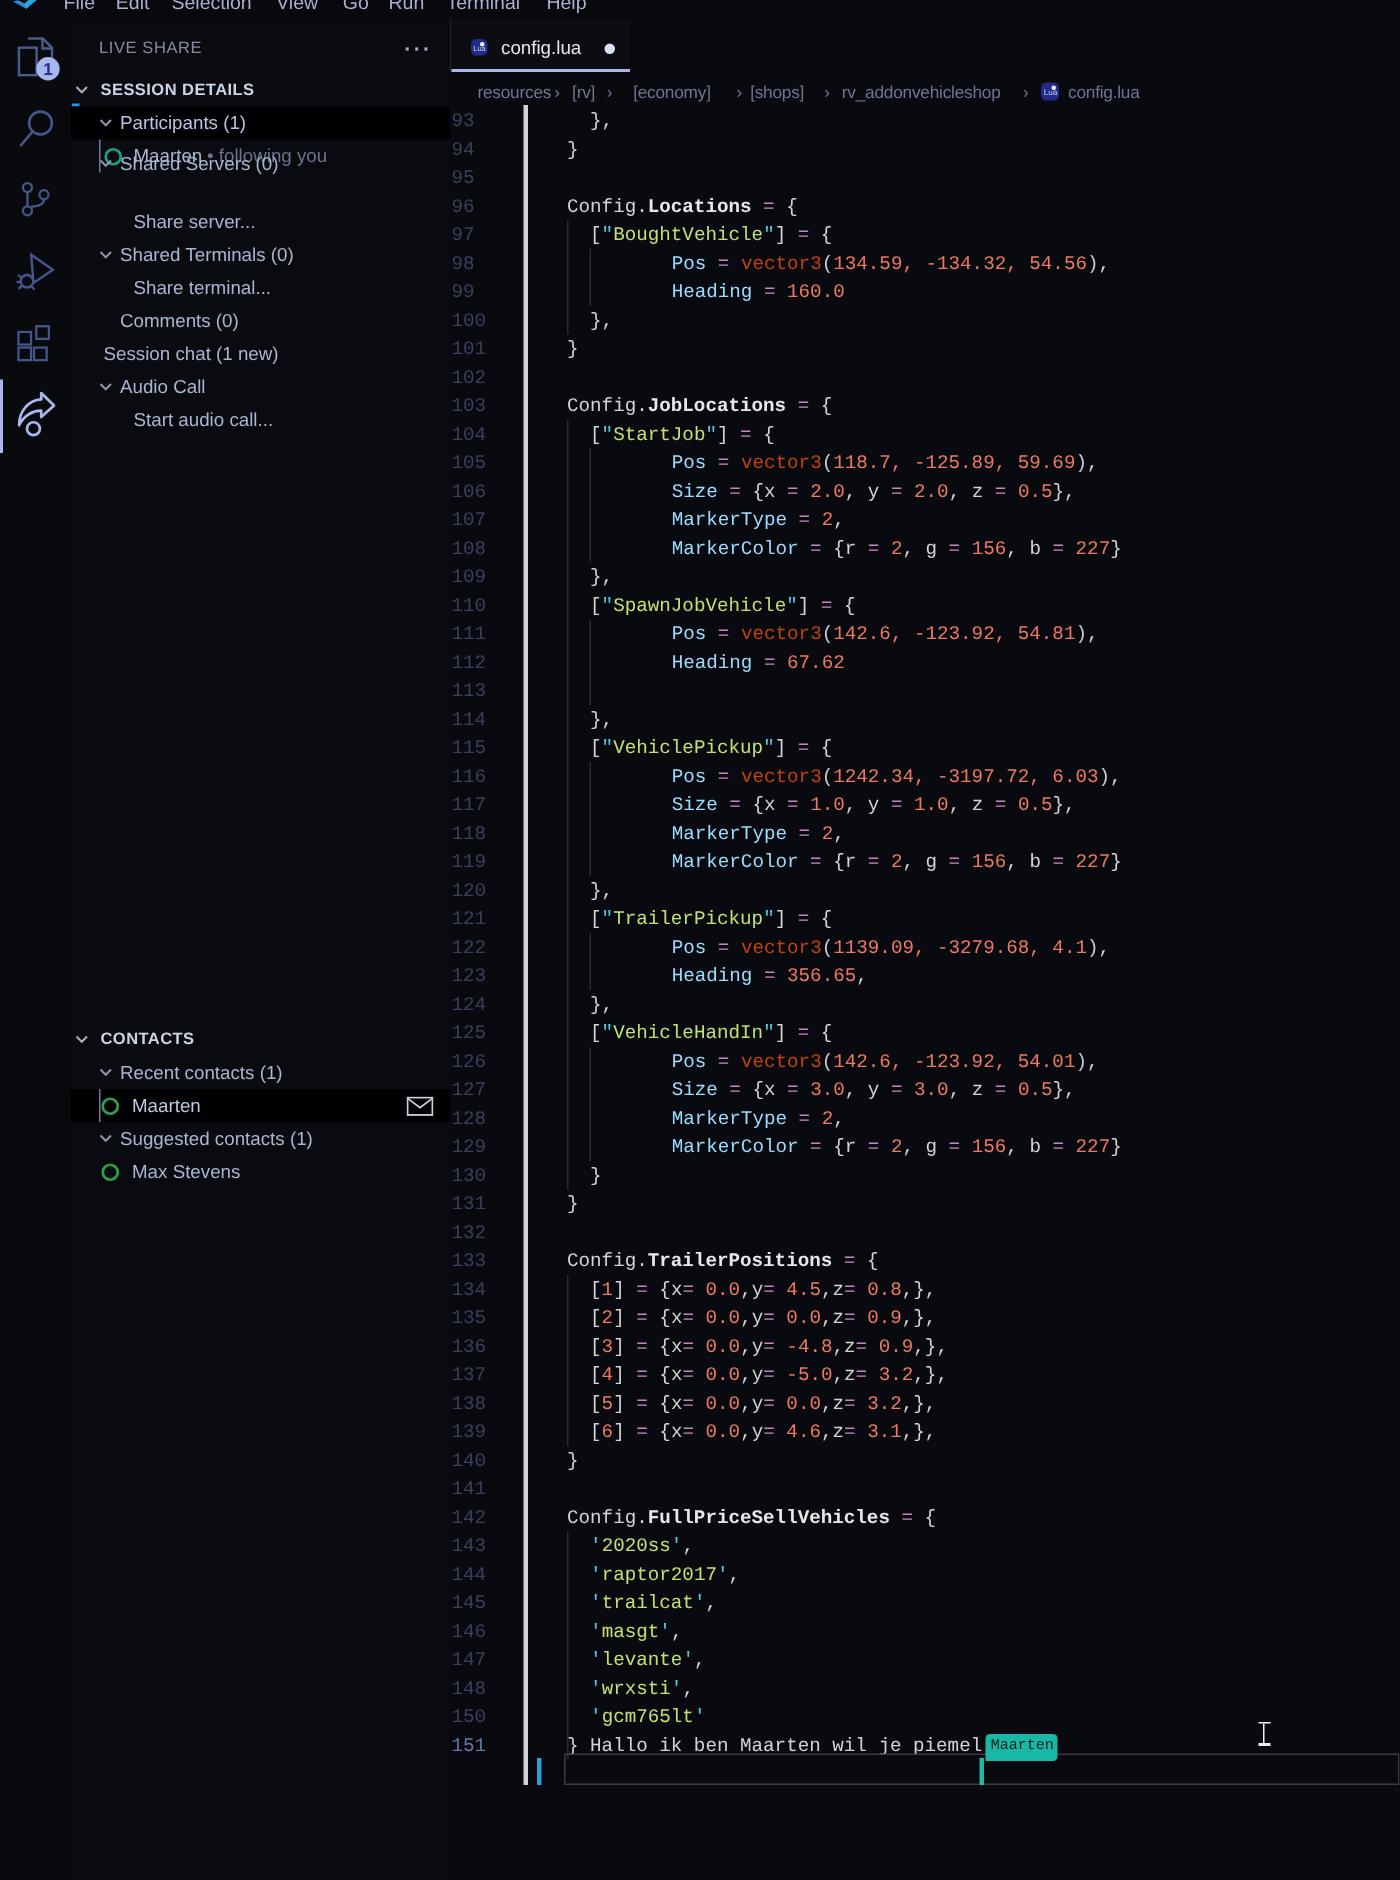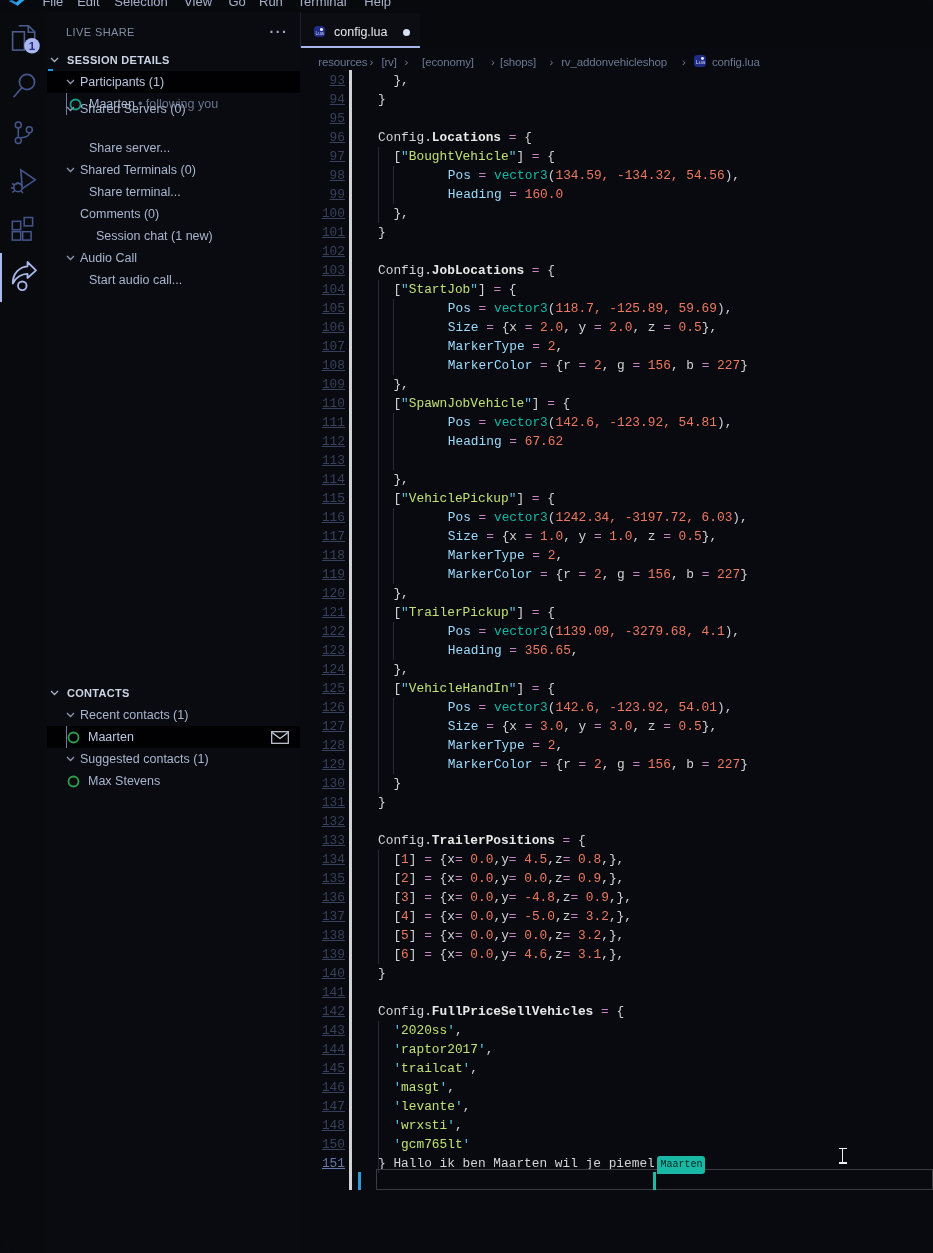--- a/index.html
+++ b/index.html
@@ -9,25 +9,25 @@
 #menubar { position:absolute; left:0; top:0; width:933px; height:12px; background:#08090c; overflow:hidden; }
 #activitybar { position:absolute; left:0; top:12px; width:47px; height:1241px; background:#090a0e; }
 #sidebar { position:absolute; left:47px; top:12px; width:253px; height:1241px; background:#0a0b10; }
 #tabstrip { position:absolute; left:300px; top:12px; width:633px; height:36px; background:#08090c; }
 #tab { position:absolute; left:301px; top:13px; width:119px; height:35px; background:#0b0d13;
   border-bottom:2px solid #a9b5e8; }
 #editorbg { position:absolute; left:300px; top:48px; width:633px; height:1205px; background:#090a0f; }
 #code { position:absolute; left:301px; top:71.2px; width:632px; font-family:"Liberation Mono",monospace;
   font-size:12.82px; color:#d4d4d4; }
 .row { position:relative; height:19px; line-height:19px; white-space:pre; }
-.ln { position:absolute; left:0; top:0; width:44px; text-align:right; color:#38415b;text-decoration:underline; }
+.ln { position:absolute; left:0; top:0; width:44px; color:#38415b; }
 .ln.act { color:#6478ab; }
 .cd { position:absolute; left:77px; top:0; }
 i { font-style:normal; }
-.v { color:#9cdcfe;padding-left:39px; } .o { color:#c586c0; } .f { color:#14b8a6; }
+.v { color:#9cdcfe;padding-left:39px; } .o { color:#c586c0; } .f { color:#c2410c; }
 .n { color:#ee7961; } .p { color:#c9cdd6; } .q { color:#56c3e0; }
 .s { color:#c1e075; } .b { color:#e8e8e8; font-weight:bold; }
 .guide { position:absolute; width:1px; background:#252b38; }
 </style></head>
 <body>
 <div id="root">
 <div id="menubar">
       <span class="abs" style="left:42.4px;top:-6px;font-size:13px;color:#a9b0cc">File</span>
       <span class="abs" style="left:77.2px;top:-6px;font-size:13px;color:#a9b0cc">Edit</span>
       <span class="abs" style="left:114.3px;top:-6px;font-size:13px;color:#a9b0cc">Selection</span>
@@ -121,21 +121,21 @@
         <polyline points="1,1 4.5,4.5 8,1" fill="none" stroke="#8f98ad" stroke-width="1.3"></polyline>
       </svg>
       <span class="abs" style="left:33px;top:50%;transform:translateY(-50%);font-size:12.5px;color:#a9b6cf;white-space:pre">Shared Terminals (0)</span>
     </div>
 <div class="abs" style="left:47px;top:181px;width:253px;height:22px;">
       <span class="abs" style="left:42px;top:50%;transform:translateY(-50%);font-size:12.5px;color:#a9b6cf;white-space:pre">Share terminal...</span>
     </div>
 <div class="abs" style="left:47px;top:203px;width:253px;height:22px;">
       <span class="abs" style="left:33px;top:50%;transform:translateY(-50%);font-size:12.5px;color:#a9b6cf;white-space:pre">Comments (0)</span>
     </div>
-<div class="abs" style="left:63px;top:225px;width:253px;height:22px;text-decoration:underline;">
+<div class="abs" style="left:36px;top:225px;width:253px;height:22px;text-decoration:underline;">
       <span class="abs" style="left:33px;top:50%;transform:translateY(-50%);font-size:12.5px;color:#a9b6cf;white-space:pre">Session chat (1 new)</span>
     </div>
 <div class="abs" style="left:47px;top:247px;width:253px;height:22px;">
       <svg class="abs" style="left:19px;top:8px" width="9" height="6" viewBox="0 0 9 6">
         <polyline points="1,1 4.5,4.5 8,1" fill="none" stroke="#8f98ad" stroke-width="1.3"></polyline>
       </svg>
       <span class="abs" style="left:33px;top:50%;transform:translateY(-50%);font-size:12.5px;color:#a9b6cf;white-space:pre">Audio Call</span>
     </div>
 <div class="abs" style="left:47px;top:269px;width:253px;height:22px;">
       <span class="abs" style="left:42px;top:50%;transform:translateY(-50%);font-size:12.5px;color:#a9b6cf;white-space:pre">Start audio call...</span>

